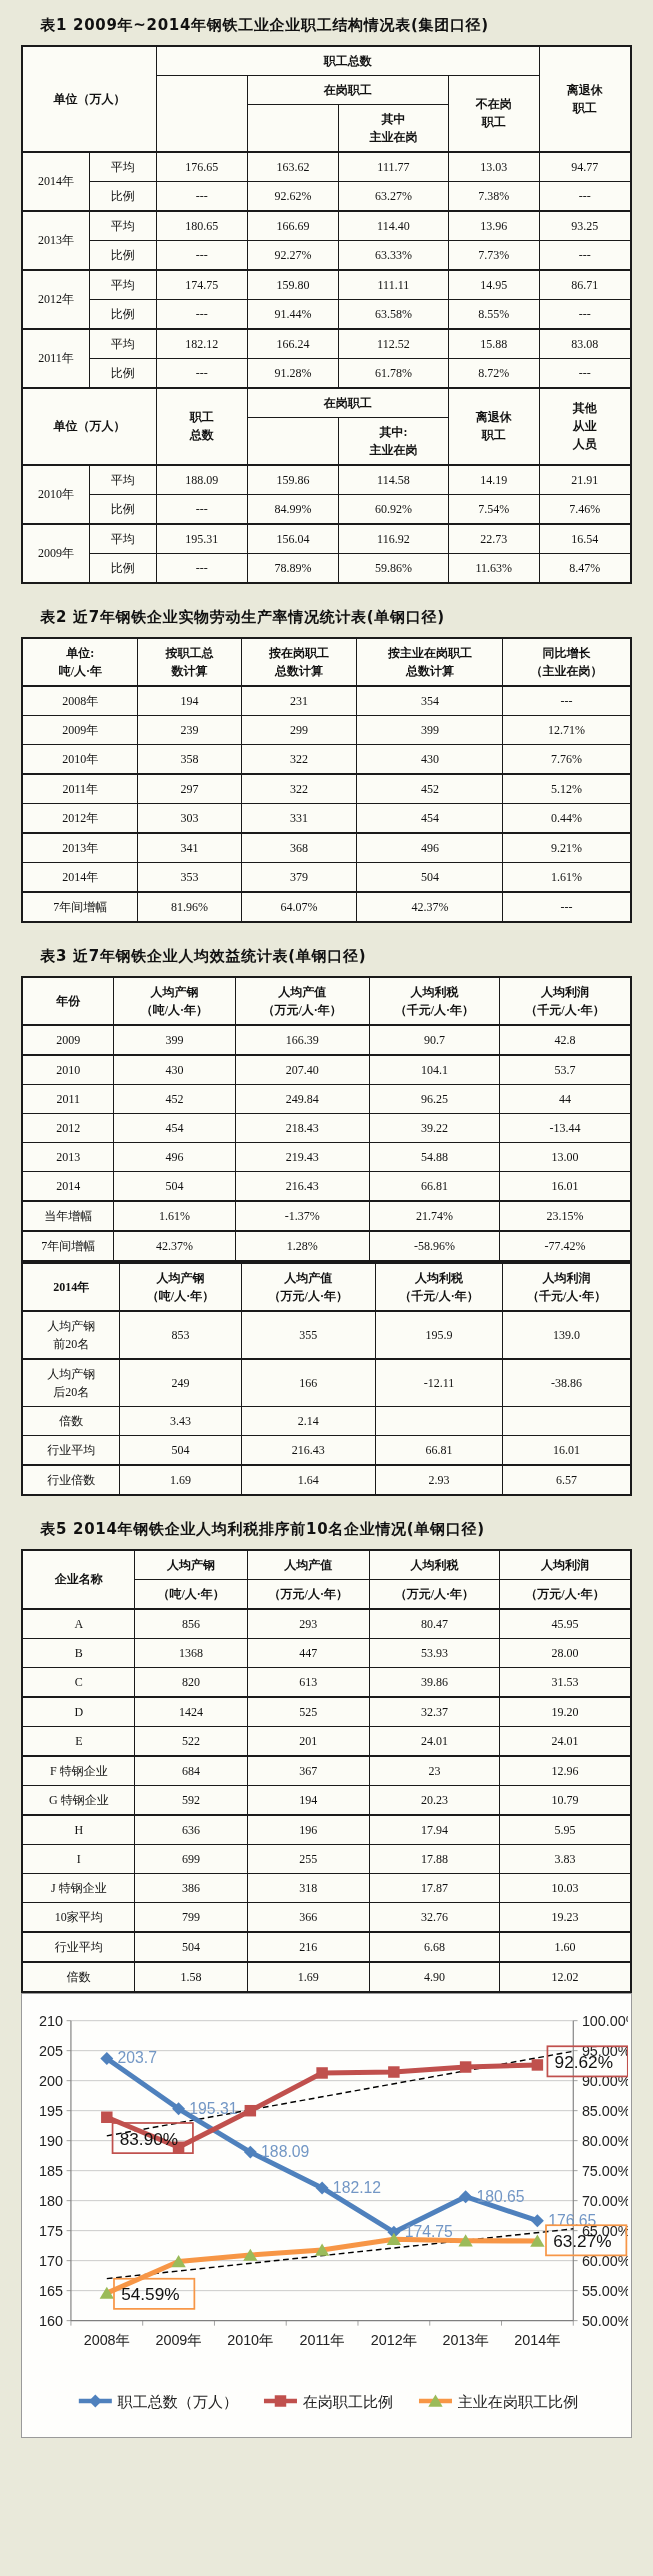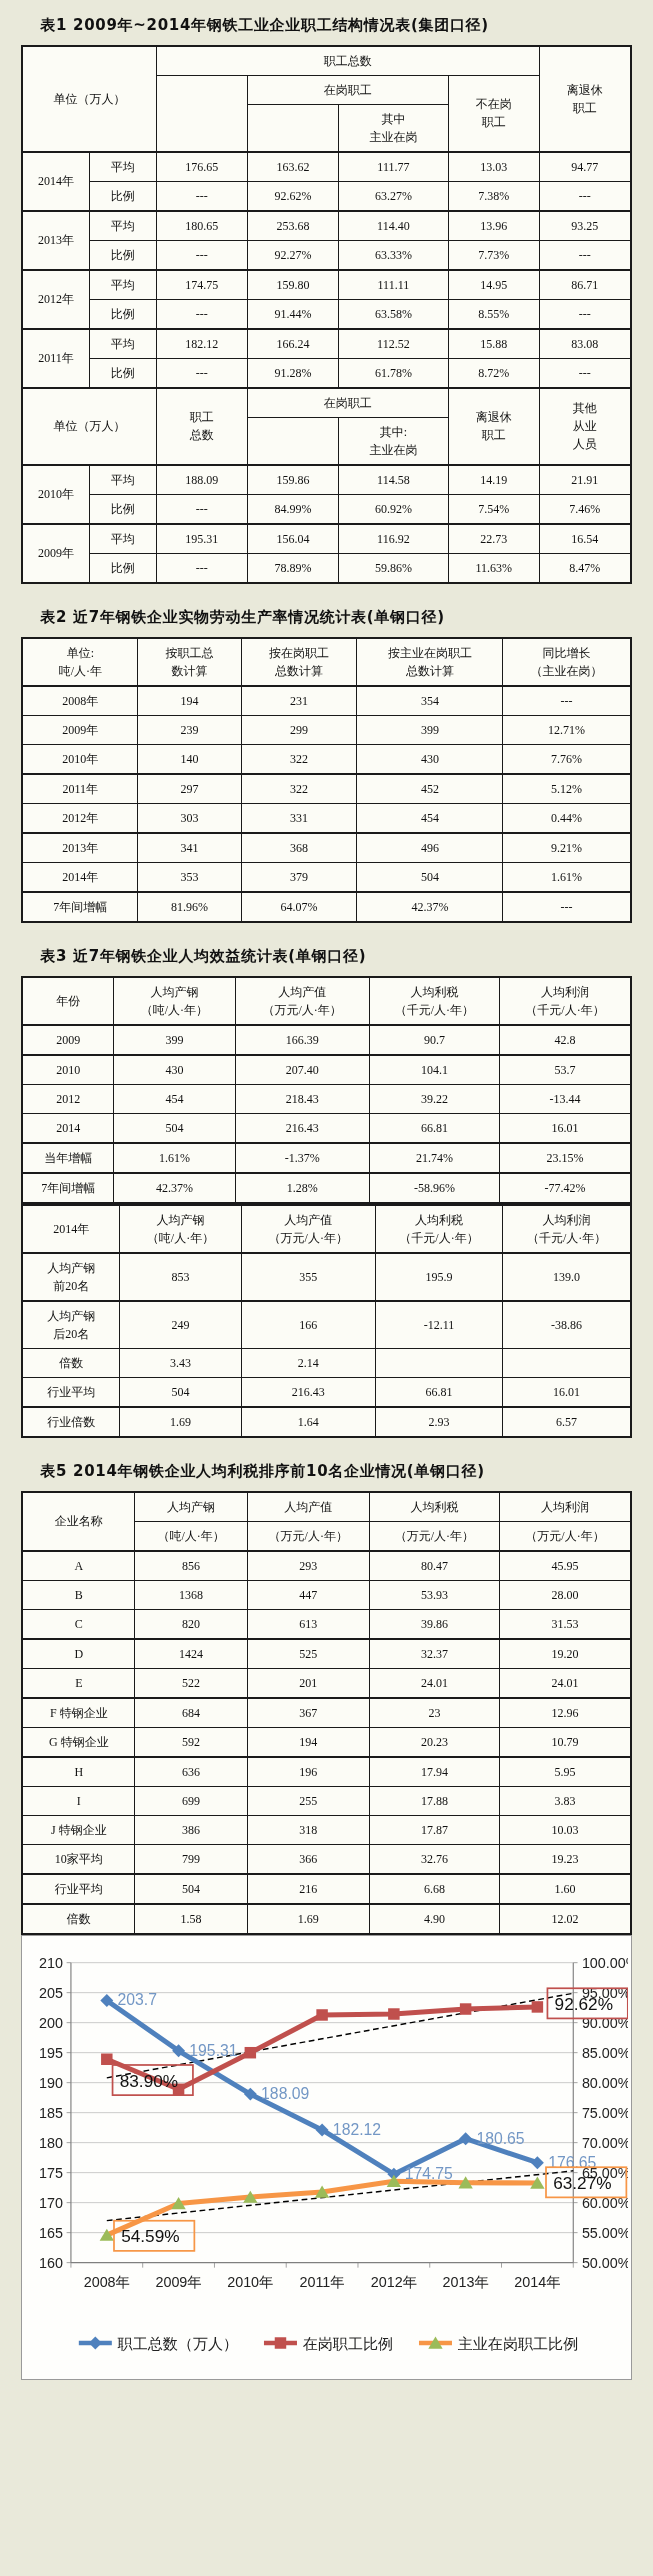--- a/index.html
+++ b/index.html
@@ -17,21 +17,21 @@
   .tbl-title.first{margin-top:4.3px;}
   table{
     width:100%;border-collapse:collapse;background:#fcfcf6;
     table-layout:fixed;border:2.1px solid #1a1a1a;
   }
   th,td{
     border:0.7px solid #1a1a1a;text-align:center;vertical-align:middle;
     padding:5px 2.1px;font-size:12px;line-height:1.5;white-space:pre-line;
     font-weight:normal;word-break:break-all;
   }
-  th{font-weight:normal;}
+  th{font-weight:bold;}
   tbody.hd{border-bottom:2.1px solid #1a1a1a;}
   tbody.gt{border-top:2.1px solid #1a1a1a;}
   tr.gt{border-top:2.1px solid #1a1a1a;}
   .chart-box1{border:1.4px solid #9a9a9a;background:#fefefc;padding:8.5px 2.8px 4.3px;}
   svg{display:block;width:100%;height:auto;}
   svg text{font-family:"Liberation Sans","DejaVu Sans",sans-serif;}
 </style>
 </head>
 <body style="background: rgb(233, 233, 218);">
 
@@ -82,21 +82,21 @@
           <td>---</td>
           <td>92.62%</td>
           <td>63.27%</td>
           <td>7.38%</td>
           <td>---</td>
         </tr>
         <tr class="gt">
           <td rowspan="2">2013年</td>
           <td>平均</td>
           <td>180.65</td>
-          <td>253.68</td>
+          <td>166.69</td>
           <td>114.40</td>
           <td>13.96</td>
           <td>93.25</td>
         </tr>
         <tr>
           <td>比例</td>
           <td>---</td>
           <td>92.27%</td>
           <td>63.33%</td>
           <td>7.73%</td>
@@ -226,21 +226,21 @@
         </tr>
         <tr>
           <td>2009年</td>
           <td>239</td>
           <td>299</td>
           <td>399</td>
           <td>12.71%</td>
         </tr>
         <tr>
           <td>2010年</td>
-          <td>140</td>
+          <td>358</td>
           <td>322</td>
           <td>430</td>
           <td>7.76%</td>
         </tr>
         <tr class="gt">
           <td>2011年</td>
           <td>297</td>
           <td>322</td>
           <td>452</td>
           <td>5.12%</td>
@@ -307,25 +307,39 @@
           <td>42.8</td>
         </tr>
         <tr class="gt">
           <td>2010</td>
           <td>430</td>
           <td>207.40</td>
           <td>104.1</td>
           <td>53.7</td>
         </tr>
         <tr>
+          <td>2011</td>
+          <td>452</td>
+          <td>249.84</td>
+          <td>96.25</td>
+          <td>44</td>
+        </tr>
+        <tr>
           <td>2012</td>
           <td>454</td>
           <td>218.43</td>
           <td>39.22</td>
           <td>-13.44</td>
+        </tr>
+        <tr>
+          <td>2013</td>
+          <td>496</td>
+          <td>219.43</td>
+          <td>54.88</td>
+          <td>13.00</td>
         </tr>
         <tr>
           <td>2014</td>
           <td>504</td>
           <td>216.43</td>
           <td>66.81</td>
           <td>16.01</td>
         </tr>
         <tr class="gt">
           <td>当年增幅</td>

